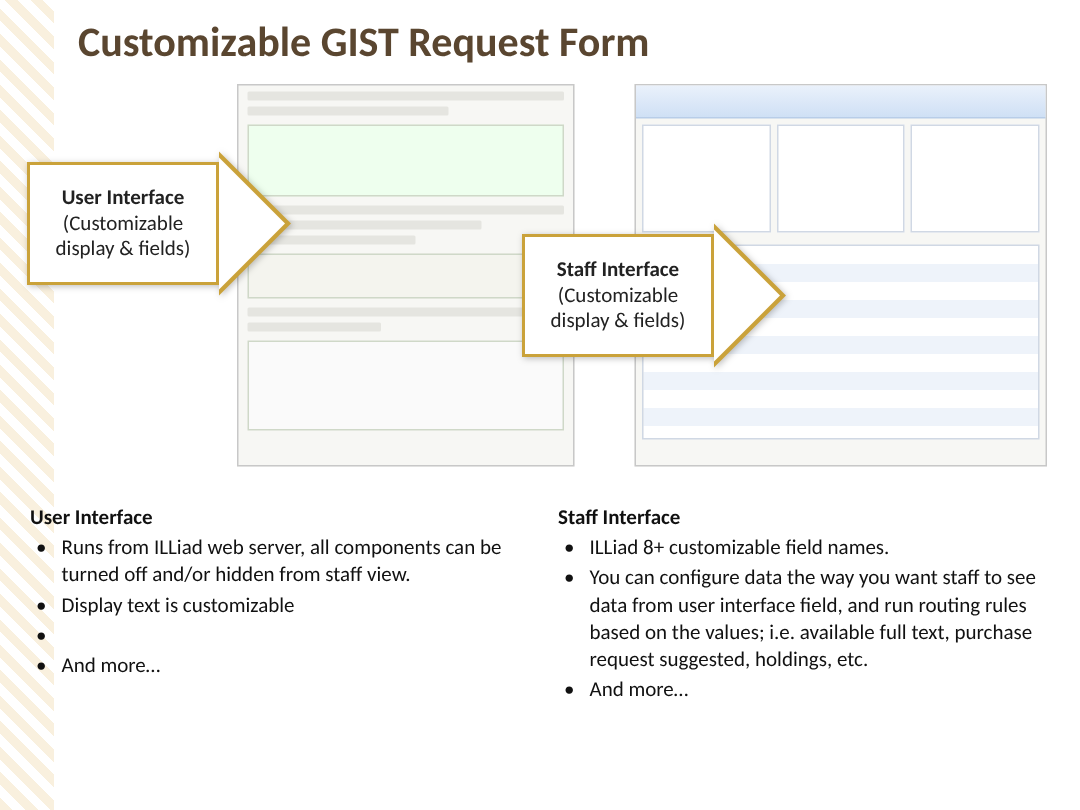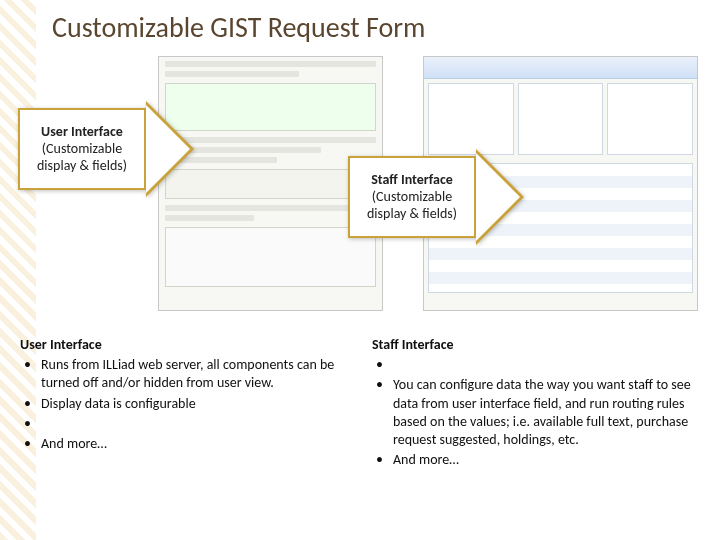--- a/index.html
+++ b/index.html
@@ -20,21 +20,21 @@
       #f5e6c8 0 6px,
       #fff 6px 12px
     );
     opacity: 0.6;
   }
   .title {
     position: absolute;
     left: 52px; top: 10px;
     font-size: 28px;
     color: #5a4630;
-    font-weight: 400;
+    font-weight: 700;
   }
   .diagram-area {
     position: absolute;
     left: 18px; top: 56px;
     width: 684px; height: 260px;
   }
   
   .screenshot {
     position: absolute;
     background: #f7f7f4;
@@ -193,40 +193,41 @@
     </div>
   </div>
 </div>
 
 <div class="cols">
   <div class="col">
     <div class="col-title">User Interface</div>
     <ul>
       <li>
           <span class="bullet">•</span>
-          <span>Runs from ILLiad web server, all components can be turned off and/or hidden from user view.</span>
-        </li>
-      <li>
-          <span class="bullet">•</span>
-          <span>Display data is configurable</span>
+          <span>Runs from ILLiad web server, all components can be turned off and/or hidden from staff view.</span>
+        </li>
+      <li>
+          <span class="bullet">•</span>
+          <span>Display text is customizable</span>
         </li>
       <li>
           <span class="bullet">•</span>
         </li>
       <li>
           <span class="bullet">•</span>
           <span>And more…</span>
         </li>
     </ul>
   </div>
   <div class="col">
     <div class="col-title">Staff Interface</div>
     <ul>
       <li>
           <span class="bullet">•</span>
+          <span>ILLiad 8+ customizable field names.</span>
         </li>
       <li>
           <span class="bullet">•</span>
           <span>You can configure data the way you want staff to see data from user interface field, and run routing rules based on the values; i.e. available full text, purchase request suggested, holdings, etc.</span>
         </li>
       <li>
           <span class="bullet">•</span>
           <span>And more…</span>
         </li>
     </ul>

